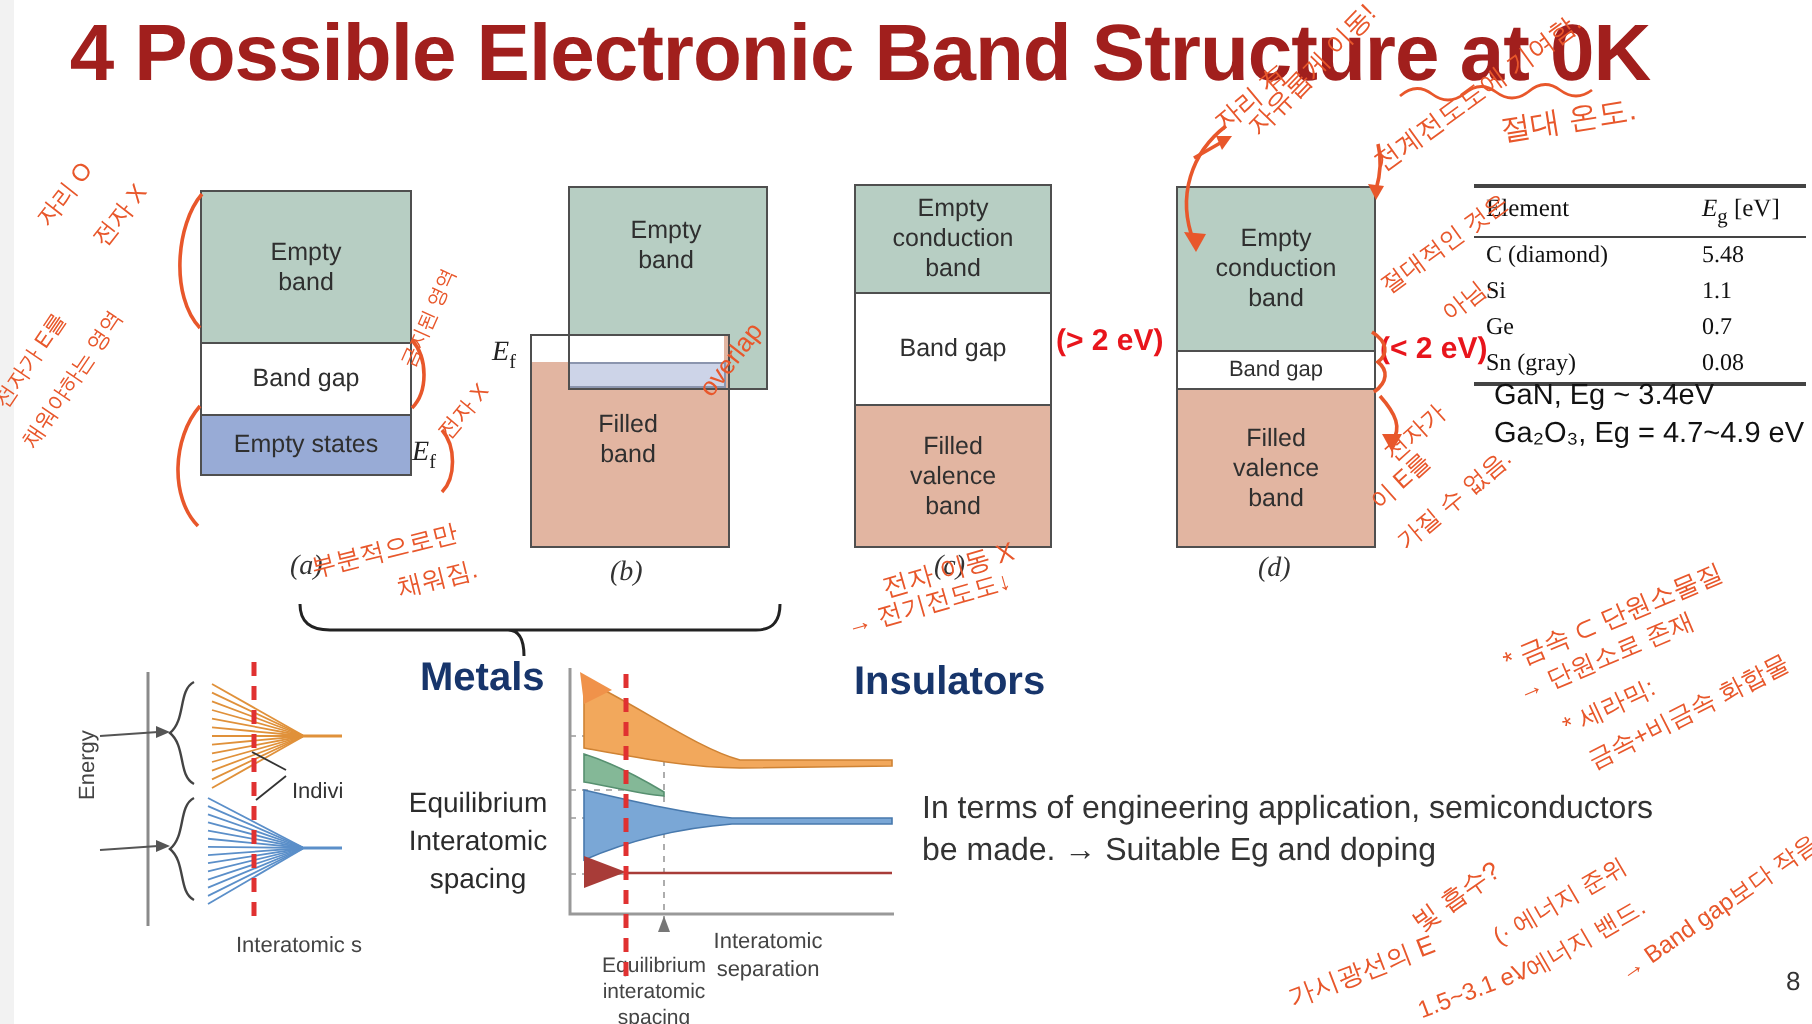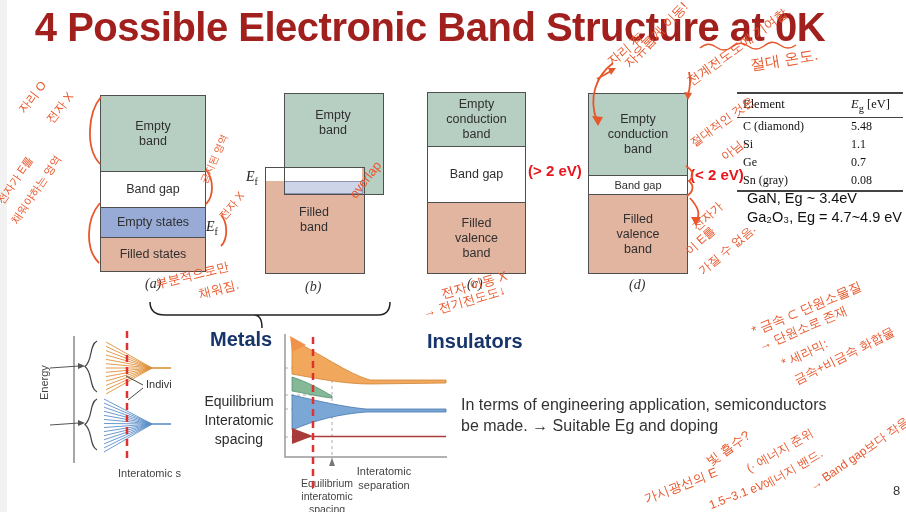--- a/index.html
+++ b/index.html
@@ -98,23 +98,20 @@
     <div class="band green" style="height:75px">
         <span>Empty
 band</span>
       </div>
     <div class="band white" style="height:35px">
         <span>Band gap</span>
       </div>
     <div class="band blue" style="height:29px">
         <span>Empty states</span>
       </div>
-    <div class="band salmon" style="height:33px">
-        <span>Filled states</span>
-      </div>
   </div>
   <span class="ef" style="left:206px;top:219px;"><i>E</i><sub>f</sub></span>
   <div class="figlabel" style="left:145px;top:276px;">(a)</div>
 
   <div class="abs" style="left:284px;top:93px;width:98px;height:100px;background:#b7cec3;border:1px solid #4f4f4f;"></div>
   <div class="abs" style="left:265px;top:167px;width:98px;height:105px;background:#e2b5a1;border:1px solid #4f4f4f;"></div>
   <div class="abs" style="left:266px;top:168px;width:96px;height:13px;background:#ffffff;"></div>
   <div class="abs overlapstrip" style="left:284px;top:181px;width:77px;height:11px;"></div>
   <div class="abs" style="left:284px;top:93px;width:98px;height:100px;border:1px solid #4f4f4f;background:transparent;"></div>
   <div class="abs" style="left:284px;top:108px;width:98px;display:flex;justify-content:center;">
@@ -187,21 +184,21 @@
       </div>
   </div>
   <div class="note" style="left:747px;top:190px;">GaN, Eg ~ 3.4eV</div>
   <div class="note" style="left:747px;top:209px;">Ga₂O₃, Eg = 4.7~4.9 eV</div>
 
   <div class="cat" style="left:210px;top:328px;">Metals</div>
   <div class="cat" style="left:427px;top:330px;">Insulators</div>
 
   <div id="energy-label" class="plotlabel">Energy</div>
   <div class="plotlabel" style="left:118px;top:467px;">Interatomic s</div>
-  <div class="plotlabel" style="left:146px;top:378px;color:#333;text-align:center;">Indivi</div>
+  <div class="plotlabel" style="left:146px;top:390px;color:#333;text-align:center;">Indivi</div>
   <div id="leftplot-caption" class="abs">Equilibrium Interatomic spacing</div>
   <div id="midplot-eq" class="abs">Equilibrium interatomic spacing</div>
   <div id="midplot-sep" class="abs">Interatomic separation</div>
 
   <div id="para" class="abs">
     <div>In terms of engineering application, semiconductors</div>
     <div>be made.  →  Suitable Eg and doping</div>
   </div>
 
   <div id="pagenum" class="abs">8</div>

